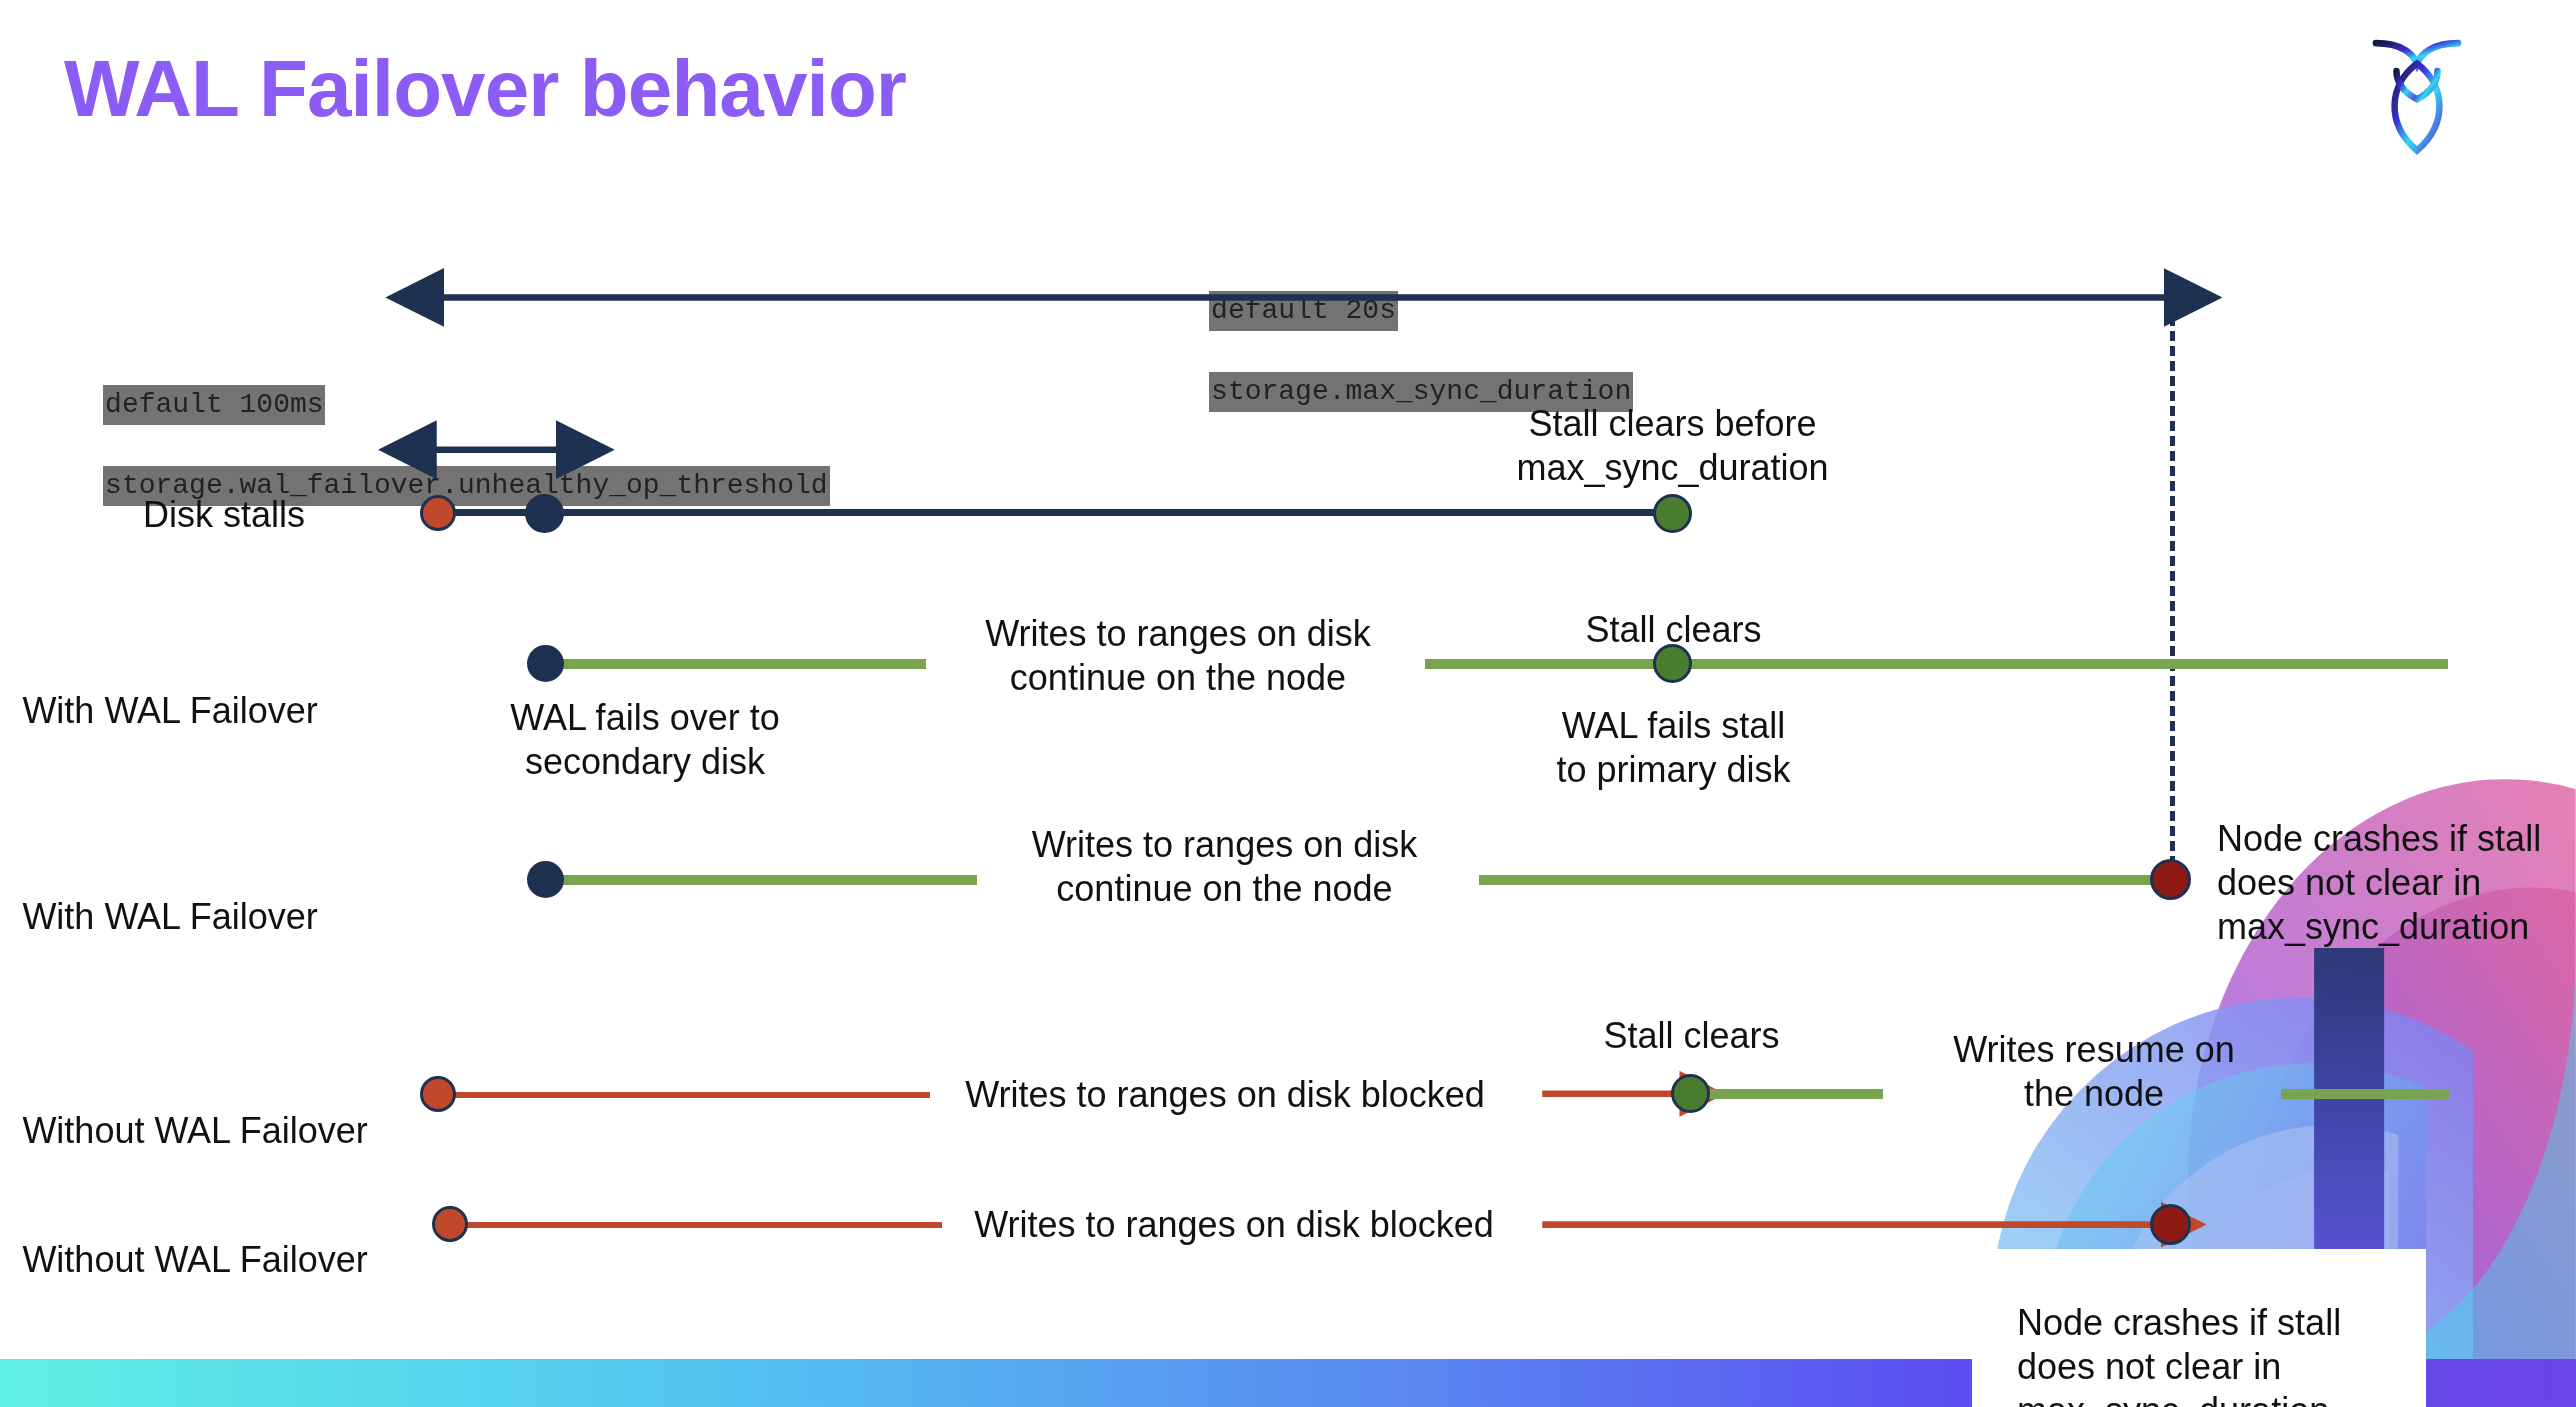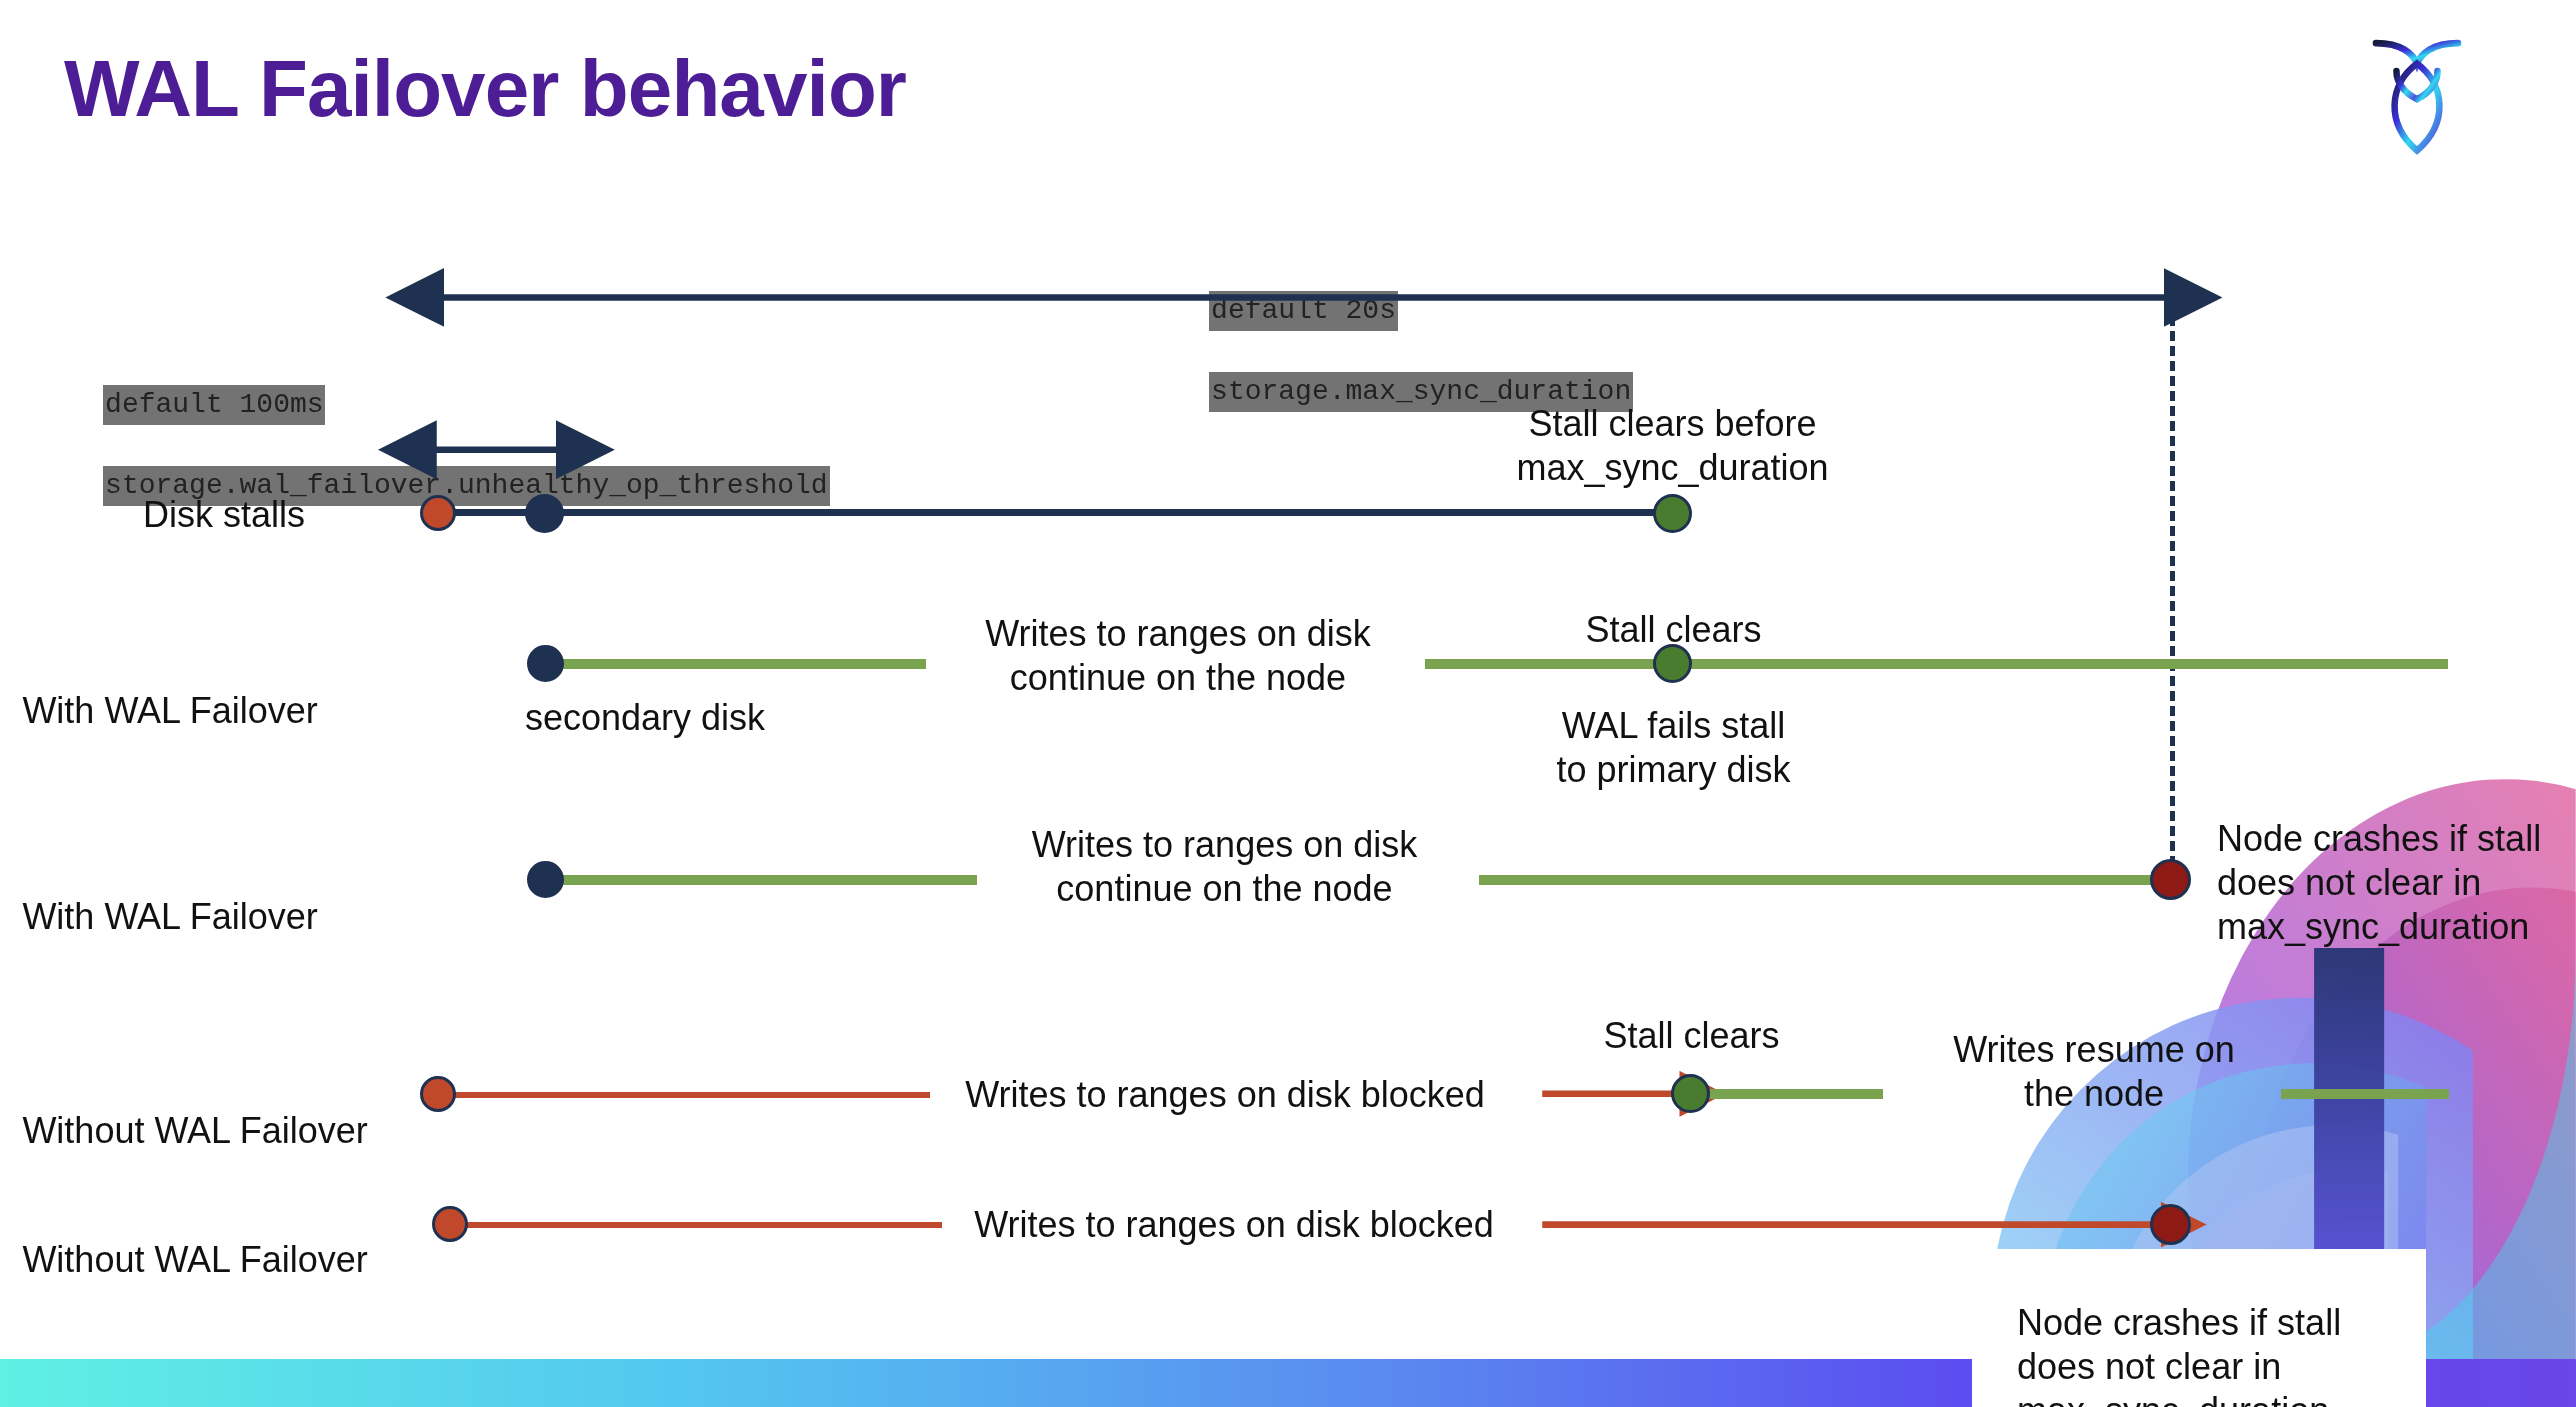--- a/index.html
+++ b/index.html
@@ -8,21 +8,21 @@
     background:#ffffff;
     font-family:"Liberation Sans", sans-serif;
     overflow:hidden;
     position:relative;
   }
   .slide{position:absolute;inset:0;overflow:hidden;background:#fff;}
 
   
   .title{
     position:absolute;left:64px;top:45px;
-    font-size:80px;font-weight:bold;color:#4c1d95;
+    font-size:80px;font-weight:bold;color:#8b5cf6;
     letter-spacing:-0.9px;line-height:1.1;
   }
 
   
   .logo{position:absolute;right:103px;top:26px;width:112px;height:136px;}
 
   
   .fan{position:absolute;right:0;bottom:49px;width:748px;height:710px;pointer-events:none;}
   .bottom-bar{
     position:absolute;left:0;bottom:0;width:1963px;height:49px;
@@ -189,20 +189,21 @@
   <div class="ln green" style="left:1425px;top:659px;width:1023px;"></div>
   <div class="dot navy" style="left:527px;top:645px;width:37px;height:37px;"></div>
   <div class="dot green" style="left:1653px;top:644px;width:39px;height:39px;"></div>
 
   <div class="lbl c" style="left:935px;top:612px;width:486px;">
     <div>Writes to ranges on disk</div>
     <div>continue on the node</div>
   </div>
 
   <div class="lbl c" style="left:430px;top:696px;width:430px;">
+    <div>WAL fails over to</div>
     <div>secondary disk</div>
   </div>
 
   <div class="lbl c" style="left:1496px;top:608px;width:355px;">Stall clears</div>
 
   <div class="lbl c" style="left:1496px;top:704px;width:355px;">
     <div>WAL fails  stall</div>
     <div>to primary disk</div>
   </div>
 

